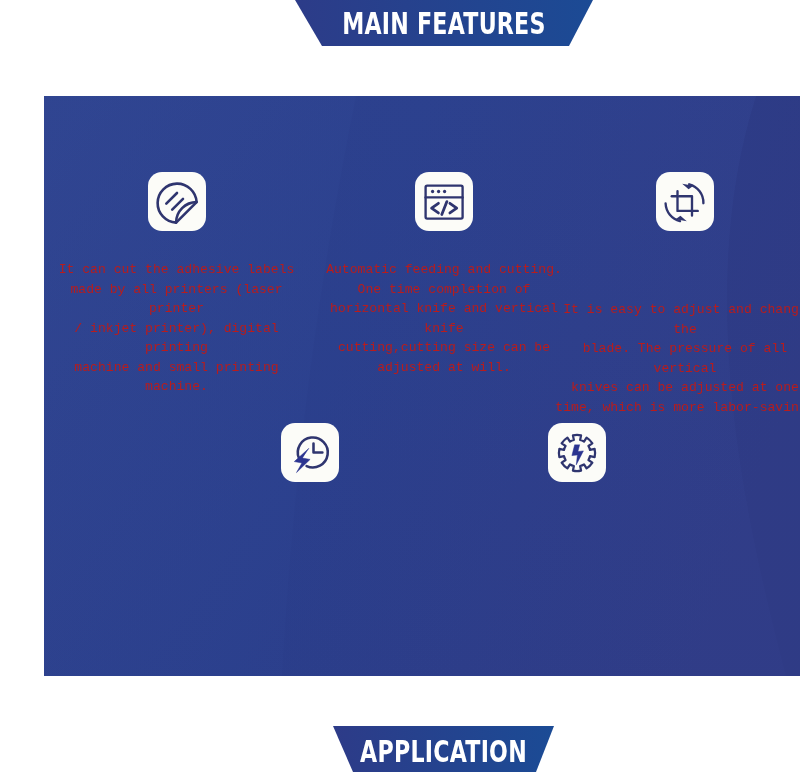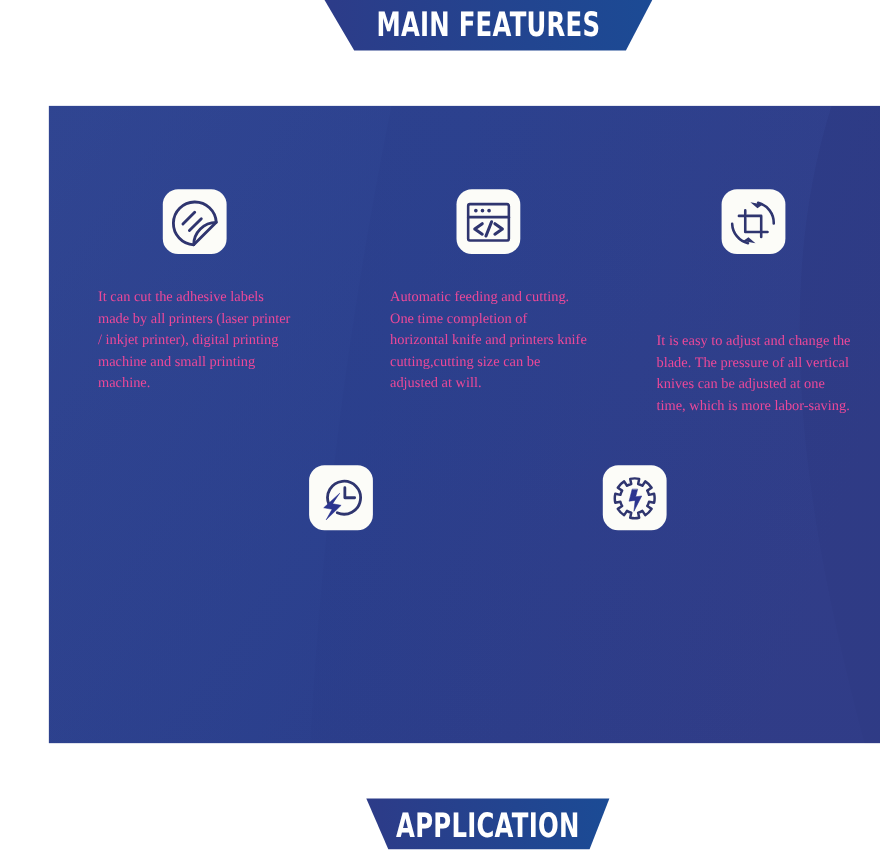--- a/index.html
+++ b/index.html
@@ -23,22 +23,22 @@
   #banner-app .banner-label > span{display:inline-block;transform:scaleX(0.722);}
 
   
   #features-panel{position:absolute;left:0;top:96px;width:800px;height:580px;overflow:hidden;}
   #features-panel .bg{position:absolute;left:0;top:0;width:800px;height:580px;}
 
   .feature{position:absolute;display:flex;flex-direction:column;align-items:center;}
   .icon-tile{width:58px;height:59px;border-radius:14px;background:#fcfcf8;
     display:flex;align-items:center;justify-content:center;box-sizing:border-box;}
   .icon-tile svg{display:block;}
-  .feature-text{color:#ec4899;font-size:13.1px;line-height:19.5px;
-    text-align:left;font-family:Liberation Serif, serif;white-space:pre-line;
+  .feature-text{color:#b91c1c;font-size:13.1px;line-height:19.5px;
+    text-align:center;font-family:Liberation Mono, monospace;white-space:pre-line;
     margin-top:29px;}
 
   
   #feature-1{left:2px;top:76px;width:261px;}
   #feature-2{left:270px;top:76px;width:260px;}
   #feature-3{left:510px;top:76px;width:262px;gap:40px;}
   #feature-4{left:136px;top:327px;width:260px;}
   #feature-5{left:403px;top:327px;width:260px;}
 </style>
 </head>
@@ -118,21 +118,21 @@
           <circle cx="9.6" cy="10.5" r="1.65" fill="#2f356f" stroke="none"></circle>
           <circle cx="15.6" cy="10.5" r="1.65" fill="#2f356f" stroke="none"></circle>
           <circle cx="21.6" cy="10.5" r="1.65" fill="#2f356f" stroke="none"></circle>
           <polyline points="15.4,22.3 8.6,27.2 15.4,31.9" stroke-width="2.8"></polyline>
           <polyline points="26.9,22.3 33.7,27.2 26.9,31.9" stroke-width="2.8"></polyline>
           <line x1="23.9" y1="20.6" x2="18.8" y2="33.5" stroke-width="2.8"></line>
         </svg>
       </div>
       <div class="feature-text">Automatic feeding and cutting.
 One time completion of
-horizontal knife and printers knife
+horizontal knife and vertical knife
 cutting,cutting size can be
 adjusted at will.</div>
     </div>
 
     <div class="feature" id="feature-3">
       <div class="icon-tile">
         <svg width="42" height="42" viewBox="0 0 42 42" fill="none" stroke="#2f356f" stroke-width="2.35" stroke-linecap="round" stroke-linejoin="round">
 
           <polyline points="13.5,10.25 13.5,29.9 33.75,29.9"></polyline>
 

